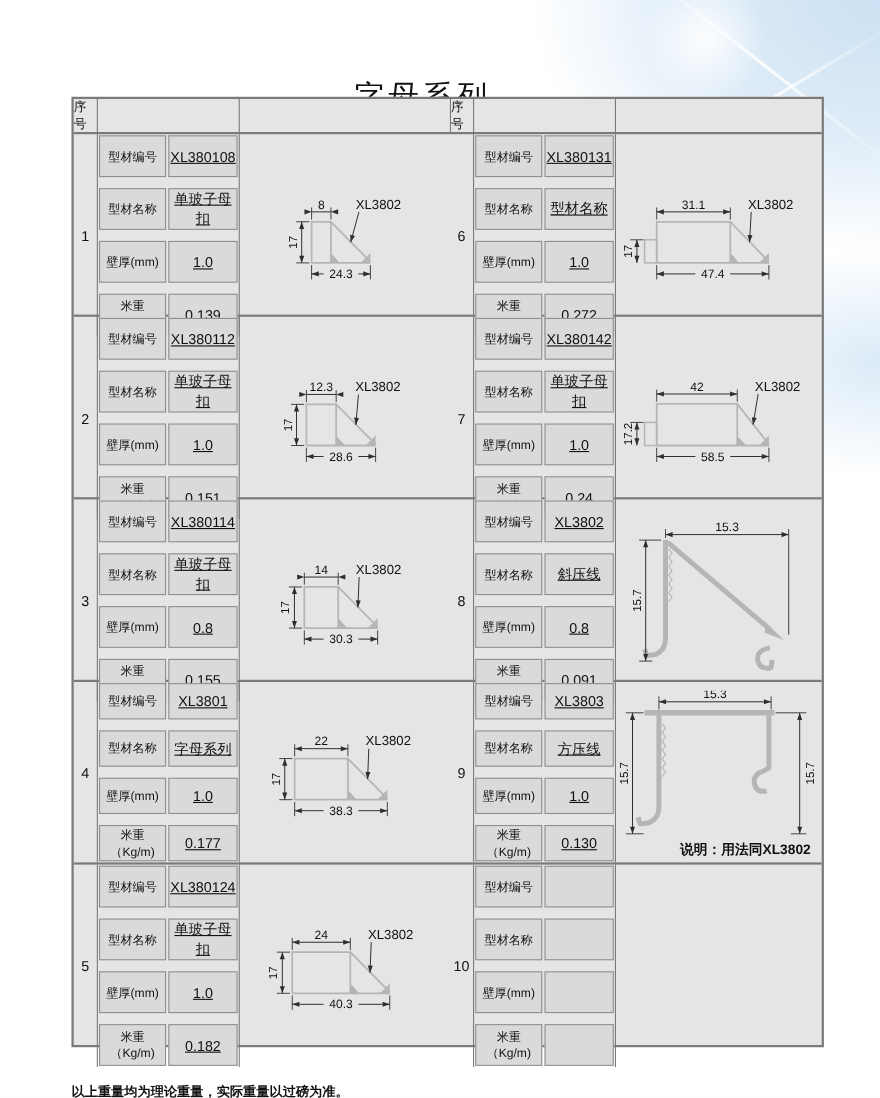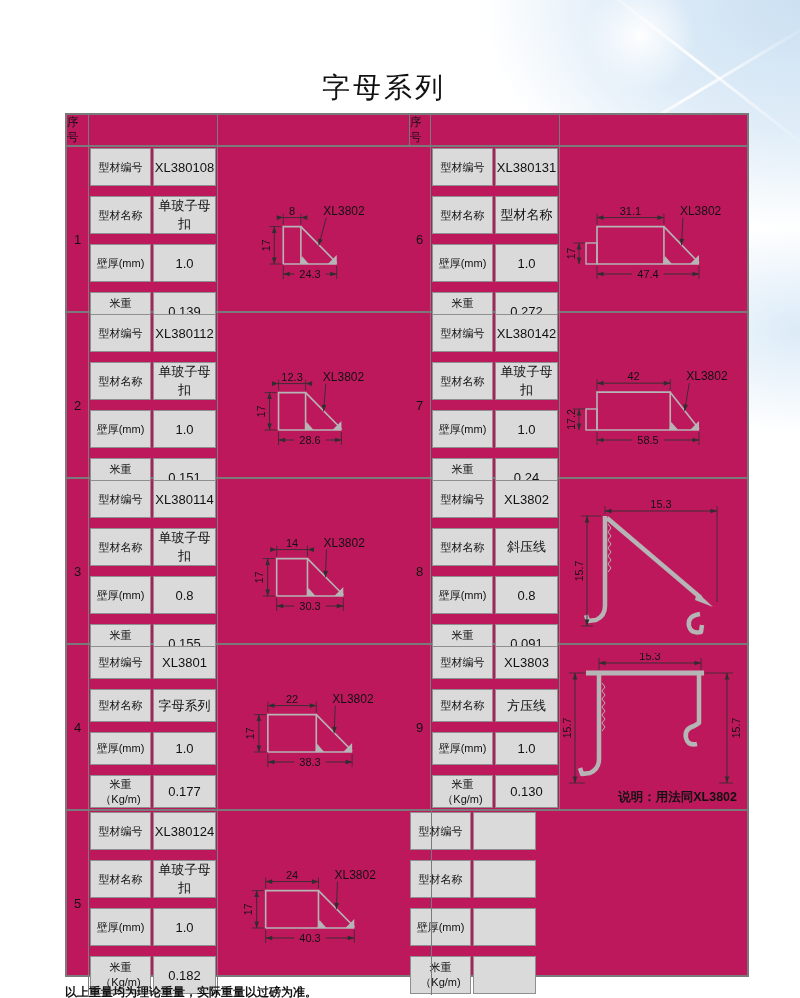--- a/index.html
+++ b/index.html
@@ -21,22 +21,22 @@
   .s1{left:545px;top:58px;width:300px;transform:rotate(38deg);}
   .s2{left:560px;top:92px;width:270px;transform:rotate(-31deg);}
 
   .title{
     position:absolute;left:0;top:50px;width:728px;text-align:center;
     padding-left:40px;box-sizing:border-box;
     font-size:28px;font-weight:normal;letter-spacing:3px;
   }
 
   .ptable{
-    position:absolute;left:65px;top:113px;width:680px;
-    border:2px solid #7a7a7a;background:#be185d;box-sizing:content-box;
+    position:absolute;left:65px;top:88px;width:680px;
+    border:2px solid #7a7a7a;background:#e5e5e5;box-sizing:content-box;
   }
   .thead{
     display:grid;grid-template-columns:22px 128px 192px 22px 128px 184px;
     height:30px;
   }
   .th{display:flex;align-items:center;justify-content:center;font-size:11.5px;box-sizing:border-box;}
   .b-r{border-right:1px solid #7a7a7a;}
   .b-l{border-left:1px solid #7a7a7a;}
 
   .block{
@@ -51,21 +51,21 @@
   .props{
     display:grid;grid-template-rows:repeat(4,1fr);row-gap:2px;
     padding:1px 0 1px 1px;box-sizing:border-box;gap:10px;
   }
   .prow{display:grid;grid-template-columns:61px 63px;column-gap:2px;}
   .pcell{
     background:#dadada;border:1px solid #8f8f8f;box-sizing:border-box;
     display:flex;align-items:center;justify-content:center;text-align:center;
   }
   .plabel{font-size:11px;letter-spacing:0;}
-  .pvalue{font-size:13px;}
+  .pvalue{font-size:13px;text-decoration:underline;}
   .diag{
     position:relative;border-left:1px solid #7a7a7a;box-sizing:border-box;
     display:flex;align-items:center;justify-content:center;overflow:hidden;
   }
   .diag svg{display:block;}
   .diag-note{
     position:absolute;right:6px;bottom:3px;
     font-size:12.5px;font-weight:bold;white-space:nowrap;
   }
   .footer{
@@ -561,20 +561,21 @@
               <polygon points="0 0 -6.5 2.3 -6.5 -2.3" transform="translate(131.32999999999998 102) rotate(0)" fill="#2e2e2e"></polygon>
               <text x="111.47" y="42.599999999999994" font-size="12" fill="#111" text-anchor="start">XL3802</text>
               <line x1="114.47" y1="45.599999999999994" x2="113.39999999999999" y2="73.3" stroke="#2e2e2e" stroke-width="0.9"></line>
               <polygon points="0 0 -6.5 2.3 -6.5 -2.3" transform="translate(113.39999999999999 73.3) rotate(92.2121306440237)" fill="#2e2e2e"></polygon>
             </svg>
       <div class="diag-note"></div>
     </div>
   </div>
 
   <div class="half">
+    <div class="serial">10</div>
     <div class="props">
       <div class="prow">
         <div class="pcell plabel">型材编号</div>
         <div class="pcell pvalue"></div>
       </div>
       <div class="prow">
         <div class="pcell plabel">型材名称</div>
         <div class="pcell pvalue"></div>
       </div>
       <div class="prow">

